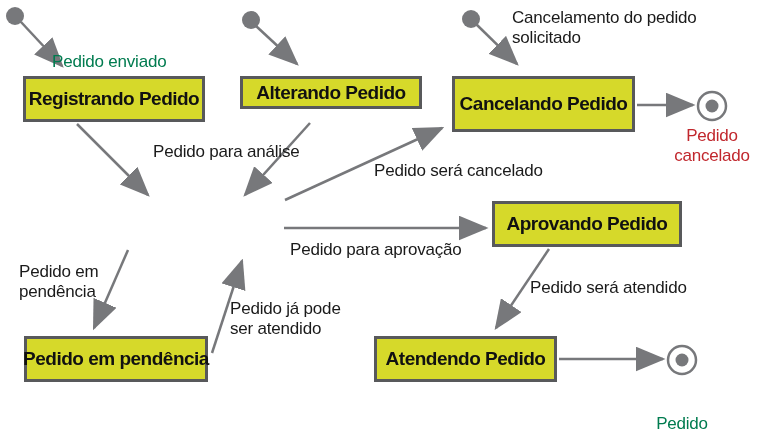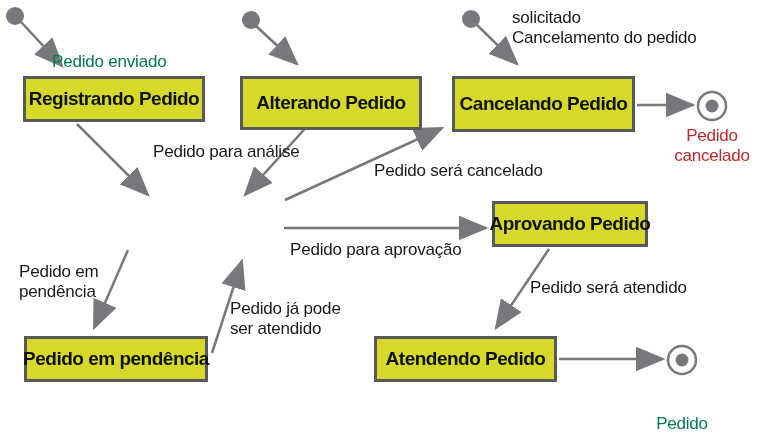--- a/index.html
+++ b/index.html
@@ -65,32 +65,32 @@
       <circle cx="712" cy="106" r="14" fill="none" stroke="#77787b" stroke-width="2.5"></circle>
       <circle cx="712" cy="106" r="6.5" fill="#77787b"></circle>
     </g>
     <g>
       <circle cx="682" cy="360" r="14" fill="none" stroke="#77787b" stroke-width="2.5"></circle>
       <circle cx="682" cy="360" r="6.5" fill="#77787b"></circle>
     </g>
   </svg>
 
   <div class="state-box" style="left:23px;top:76px;width:182px;height:46px;">Registrando Pedido</div>
-  <div class="state-box" style="left:240px;top:76px;width:182px;height:54px;">Alterando Pedido</div>
+  <div class="state-box" style="left:240px;top:76px;width:182px;height:33px;">Alterando Pedido</div>
   <div class="state-box" style="left:452px;top:76px;width:183px;height:56px;">Cancelando Pedido</div>
-  <div class="state-box" style="left:492px;top:201px;width:156px;height:46px;">Aprovando Pedido</div>
+  <div class="state-box" style="left:492px;top:201px;width:190px;height:46px;">Aprovando Pedido</div>
   <div class="state-box" style="left:24px;top:336px;width:184px;height:46px;">Pedido em pendência</div>
   <div class="state-box" style="left:374px;top:336px;width:183px;height:46px;">Atendendo Pedido</div>
 
   <div class="lbl green" style="left:52px;top:26px;">Pedido enviado</div>
 
 
   <div class="lbl" style="left:512px;top:8px;">
+    <div>Cancelamento do pedido</div>
     <div>solicitado</div>
-    <div>Cancelamento do pedido</div>
   </div>
 
   <div class="lbl" style="left:120px;top:142px;margin-left:33px;">Pedido para análise</div>
   <div class="lbl" style="left:374px;top:161px;">Pedido será cancelado</div>
   <div class="lbl" style="left:290px;top:240px;">Pedido para aprovação</div>
 
   <div class="lbl" style="left:19px;top:262px;">
     <div>Pedido em</div>
     <div>pendência</div>
   </div>

